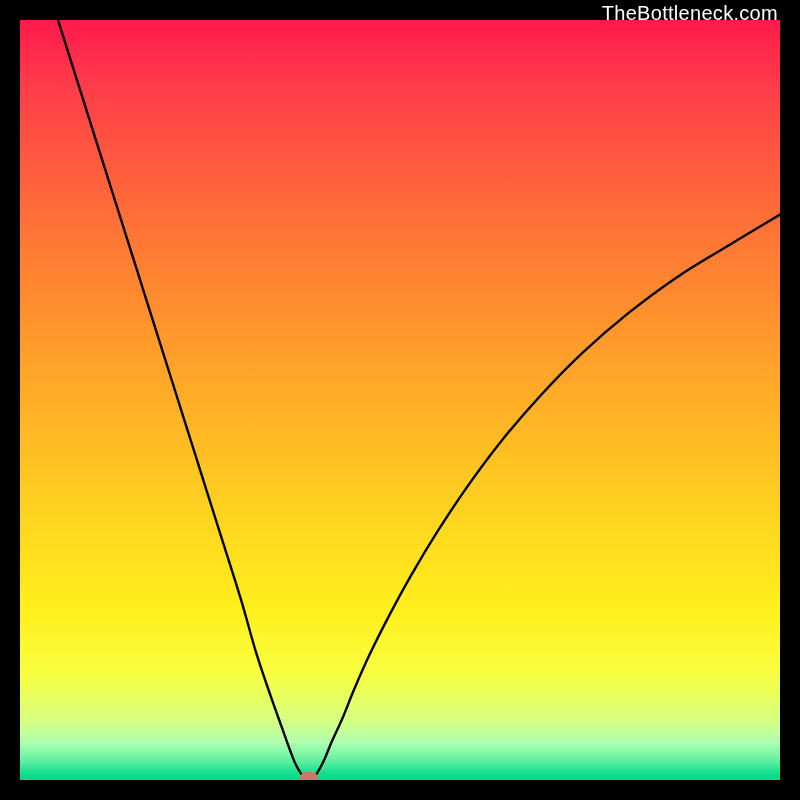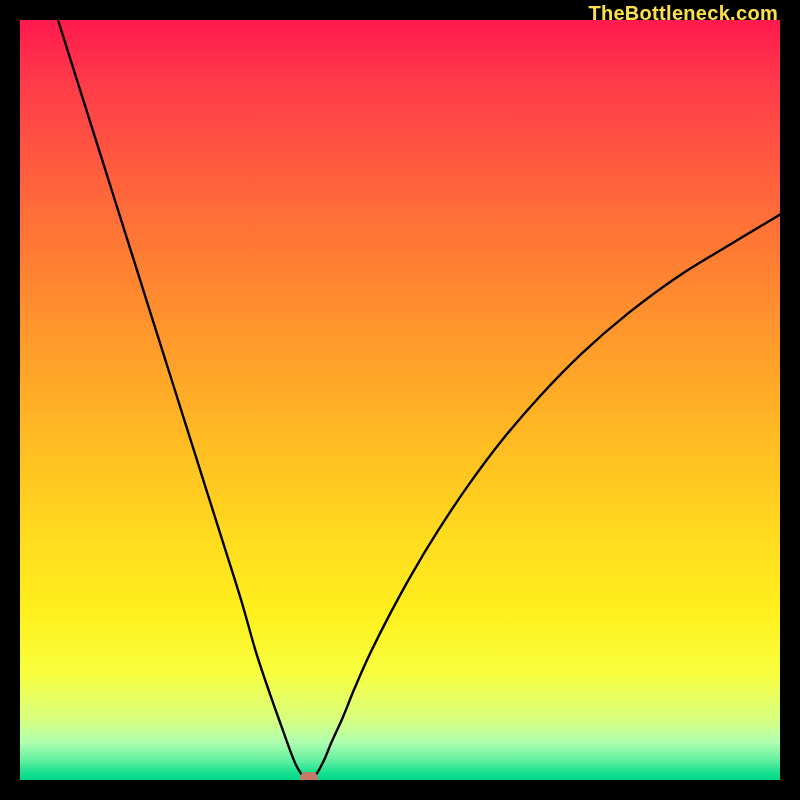--- a/index.html
+++ b/index.html
@@ -36,23 +36,23 @@
       #b0ffb0 95%,
       #60f0a0 97.5%,
       #18e090 99%,
       #00d886 100%);
     overflow: hidden;
   }
   .watermark {
     position: absolute;
     top: 2px;
     right: 22px;
-    color: #fde047;
+    color: #ffffff;
     font-size: 20px;
-    font-weight: 700;
+    font-weight: 400;
     letter-spacing: 0.3px;
     user-select: none;
   }
   svg.curve {
     position: absolute;
     left: 0;
     top: 0;
     width: 760px;
     height: 760px;
   }

